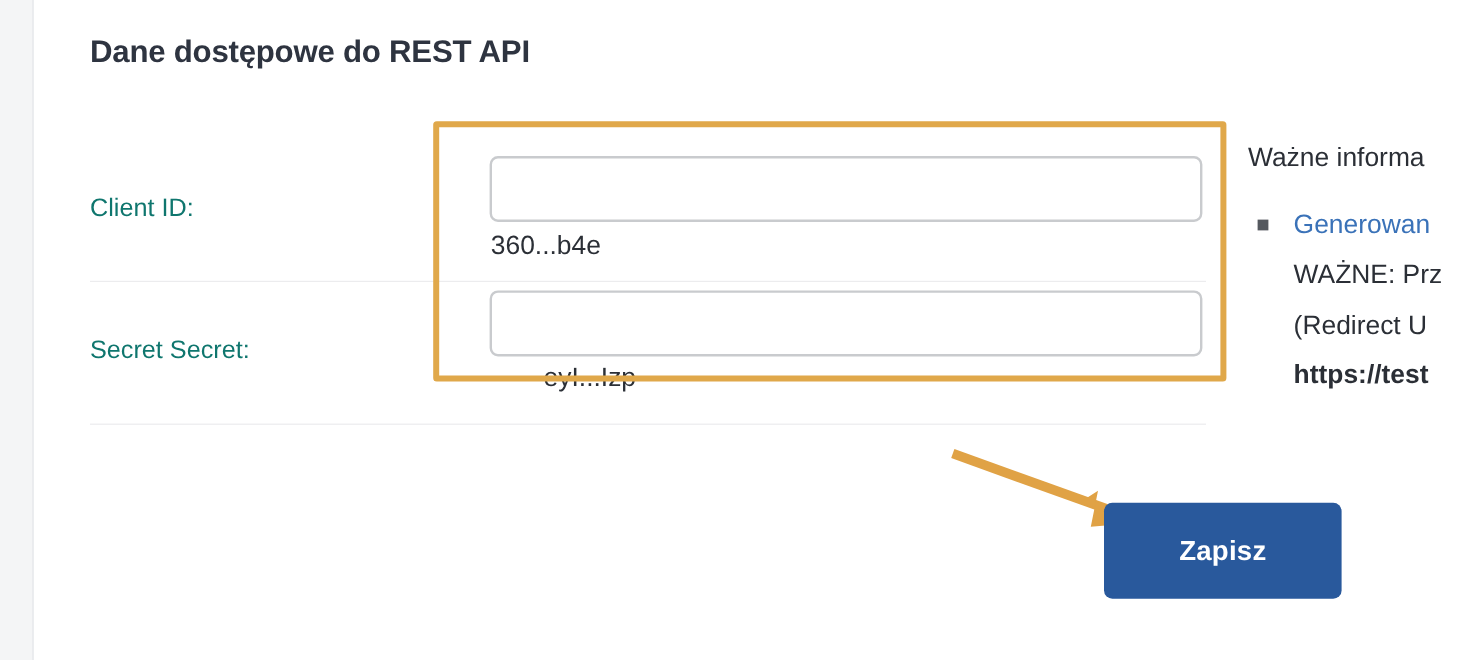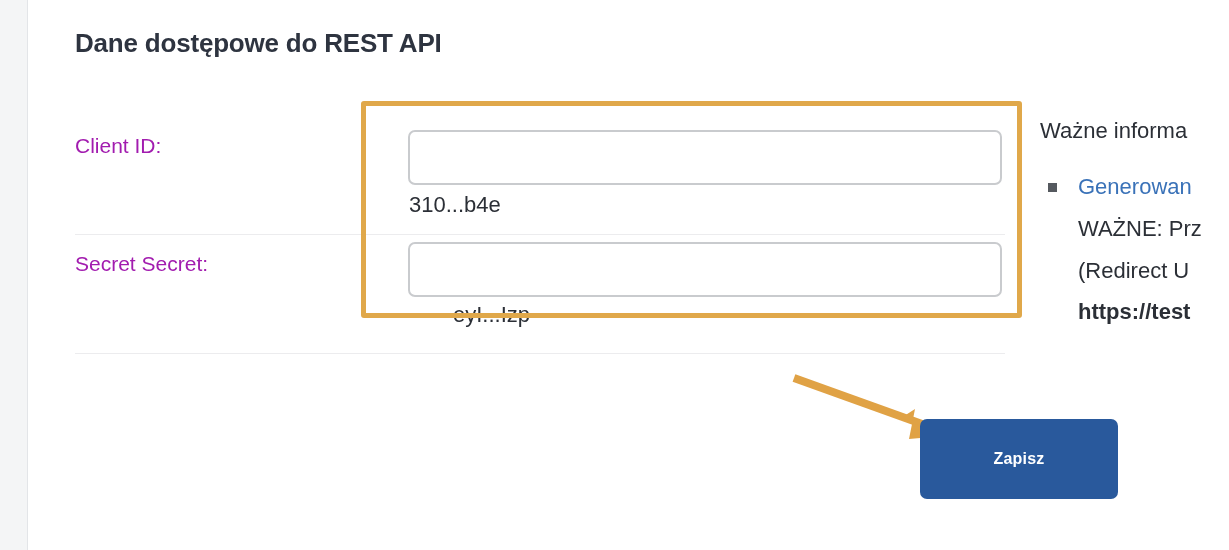--- a/index.html
+++ b/index.html
@@ -62,22 +62,23 @@
     height: 1px;
     background: #ececee;
   }
   #divider-1 { top: 234px; }
   #divider-2 { top: 353px; }
 
   .field-label {
     position: absolute;
     left: 0;
     font-size: 21px;
-    color: #a21caf;
-    white-space: nowrap;
+    color: #0f766e;
+    white-space: nowrap;
+    margin-top: 28px;
   }
   #label-client-id { top: 26px; }
   #label-client-secret { top: 18px; }
 
   .field-input {
     position: absolute;
     left: 333px;
     width: 594px;
     height: 55px;
     box-sizing: border-box;
@@ -130,21 +131,21 @@
   #save-button {
     position: absolute;
     left: 891px;
     top: 419px;
     width: 198px;
     height: 80px;
     background: #29599c;
     color: #ffffff;
     border: none;
     border-radius: 7px;
-    font-size: 16px;
+    font-size: 23px;
     font-weight: bold;
     font-family: "Liberation Sans", sans-serif;
     cursor: pointer;
     letter-spacing: 0.2px;
   }
 
   
   #info-column {
     position: absolute;
     left: 1011px;
@@ -193,21 +194,21 @@
 <div id="content">
 
   <div id="page-title">Dane dostępowe do REST API</div>
 
   <div class="row-divider" id="divider-1"></div>
   <div class="row-divider" id="divider-2"></div>
 
   <div class="form-row" id="row-client-id">
     <div class="field-label" id="label-client-id">Client ID:</div>
     <input class="field-input" id="input-client-id" type="text" value="" placeholder="" style="">
-    <div class="field-hint" id="hint-client-id">310...b4e</div>
+    <div class="field-hint" id="hint-client-id">360...b4e</div>
   </div>
 
   <div class="form-row" id="row-client-secret">
     <div class="field-label" id="label-client-secret">Secret Secret:</div>
     <input class="field-input" id="input-client-secret" type="text" value="" placeholder="" style="">
     <div class="field-hint" id="hint-client-secret">eyI...Izp</div>
   </div>
 
   <div id="highlight-box"></div>
 

